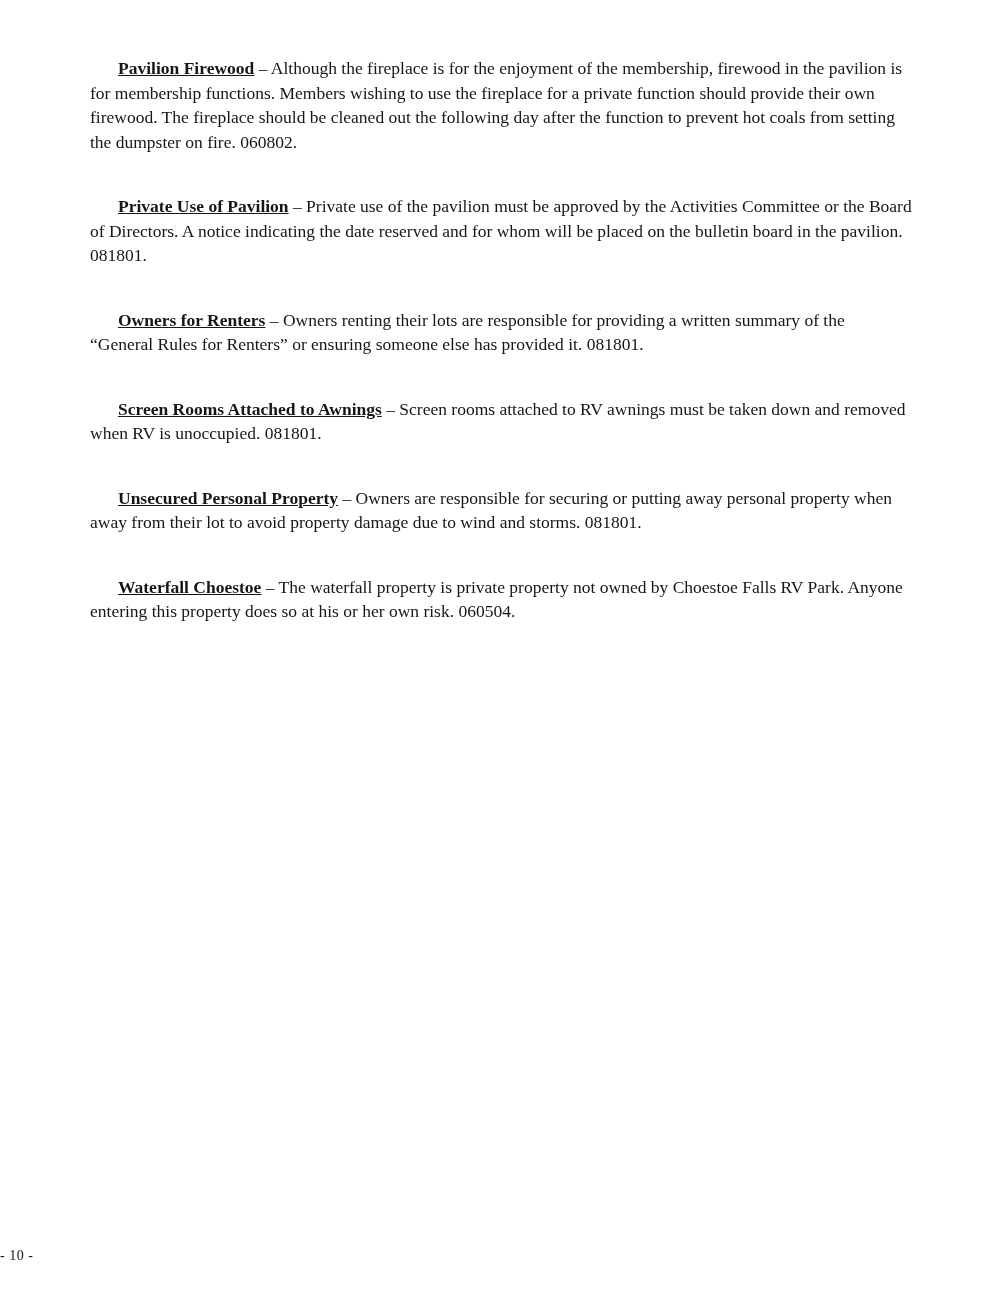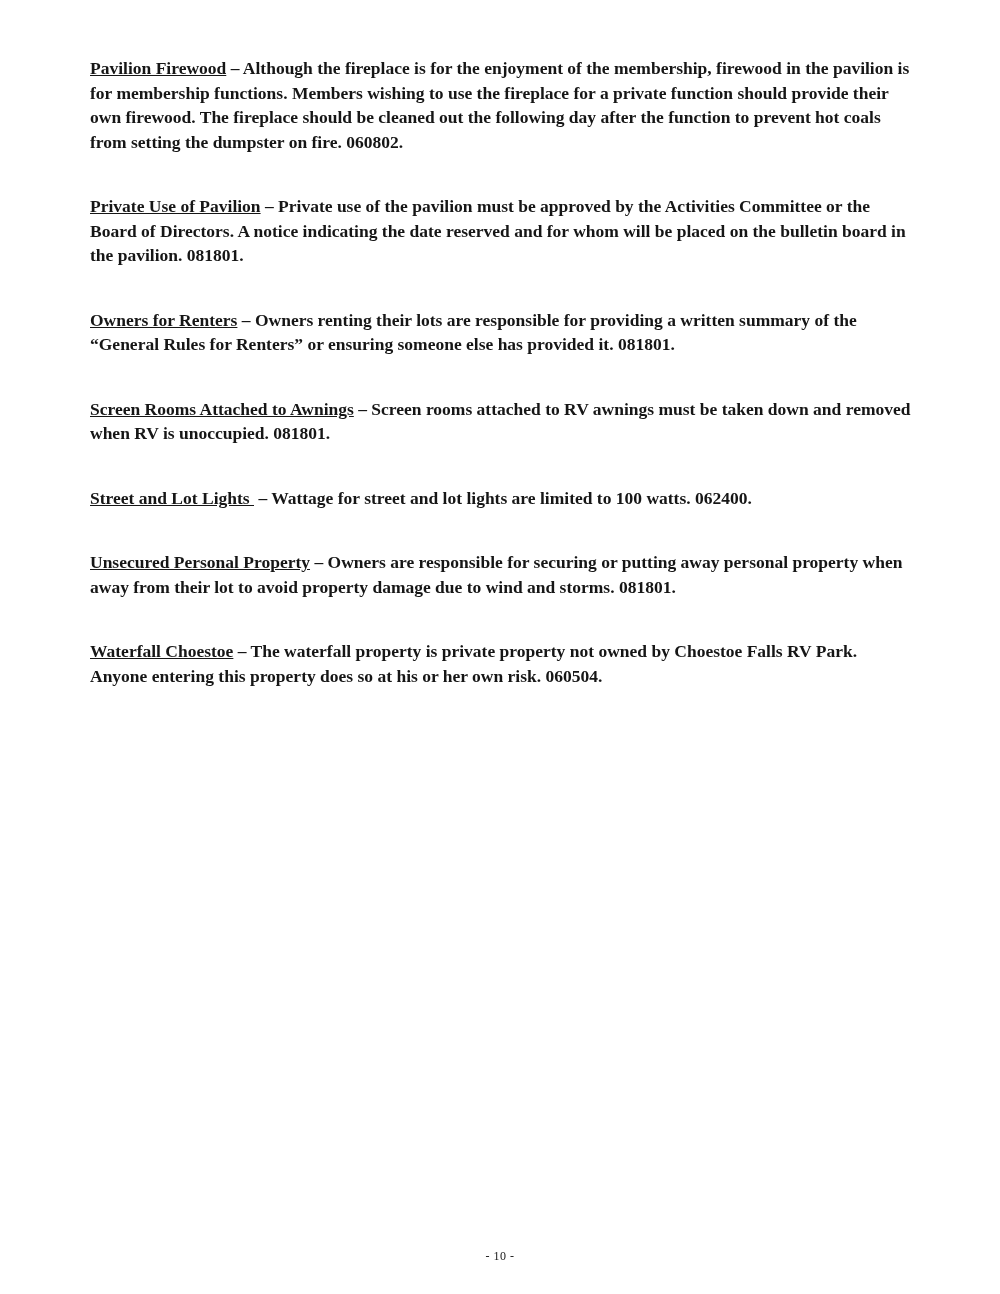--- a/index.html
+++ b/index.html
@@ -20,31 +20,32 @@
     line-height: 24.5px;
     -webkit-font-smoothing: antialiased;
   }
   .rule-section {
     margin: 0 0 40px 0;
   }
   .rule-heading {
     font-weight: bold;
     text-decoration: underline;
     white-space: pre-wrap;
+    margin-left: 28px;
   }
   .rule-body {
-    font-weight: bold;
+    font-weight: normal;
   }
   .page-footer {
     position: absolute;
     left: 0;
     bottom: 26px;
     width: 100%;
-    text-align: center;
-    font-size: 12px;
+    text-align: left;
+    font-size: 14px;
     letter-spacing: 0.5px;
   }
 </style>
 </head>
 <body>
 
 <div class="page">
 
   <p class="rule-section">
     <span class="rule-heading">Pavilion Firewood</span>
@@ -62,24 +63,20 @@
     <span class="rule-heading">Owners for Renters</span>
     <span class="rule-body">– Owners renting their lots are responsible for providing a written summary of the “General Rules for Renters” or ensuring someone else has provided it. 081801.</span>
   </p>
 
 
   <p class="rule-section">
     <span class="rule-heading">Screen Rooms Attached to Awnings</span>
     <span class="rule-body">– Screen rooms attached to RV awnings must be taken down and removed when RV is unoccupied. 081801.</span>
   </p>
 
-  <p class="rule-section">
-    <span class="rule-heading">Street and Lot Lights&nbsp;</span>
-    <span class="rule-body">– Wattage for street and lot lights are limited to 100 watts. 062400.</span>
-  </p>
 
   <p class="rule-section">
     <span class="rule-heading">Unsecured Personal Property</span>
     <span class="rule-body">– Owners are responsible for securing or putting away personal property when away from their lot to avoid property damage due to wind and storms. 081801.</span>
   </p>
 
   <p class="rule-section">
     <span class="rule-heading">Waterfall Choestoe</span>
     <span class="rule-body">– The waterfall property is private property not owned by Choestoe Falls RV Park. Anyone entering this property does so at his or her own risk. 060504.</span>
   </p>

